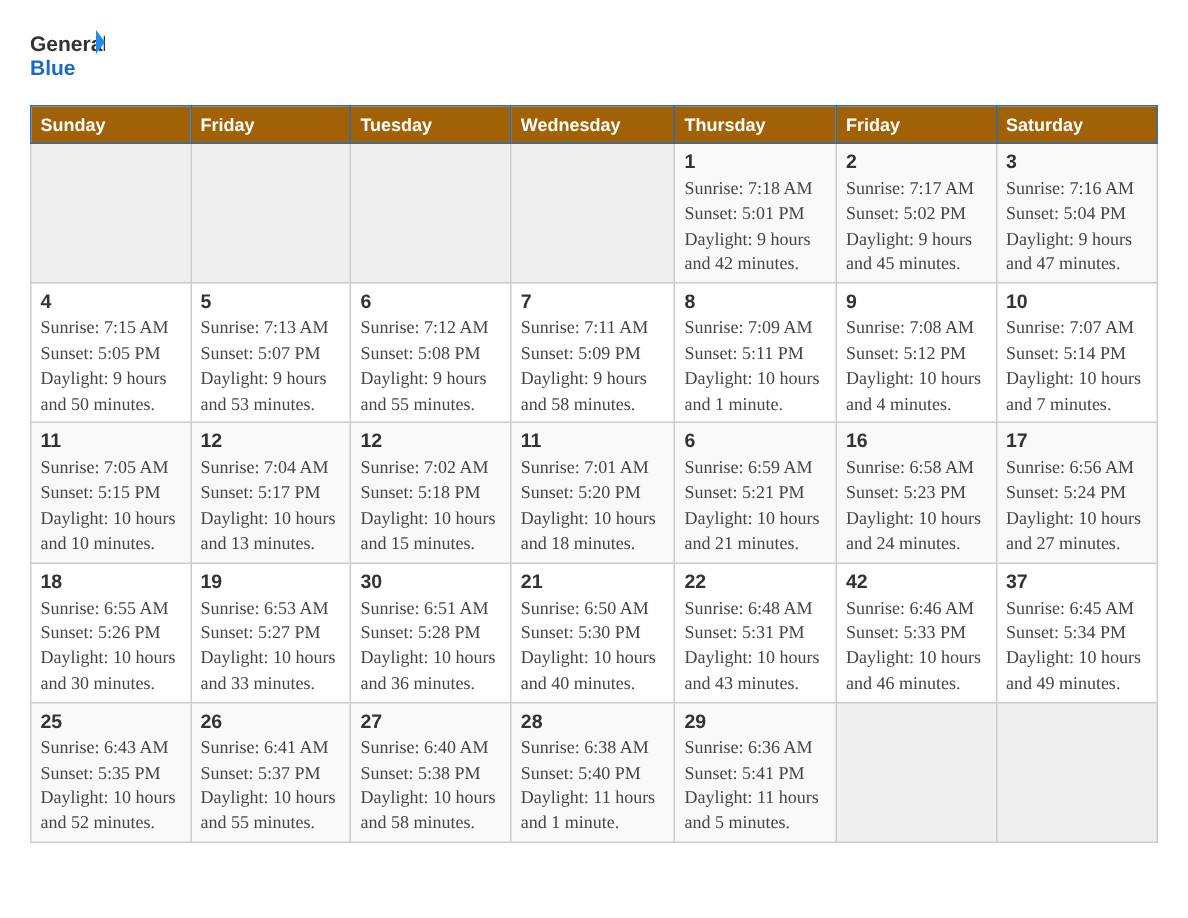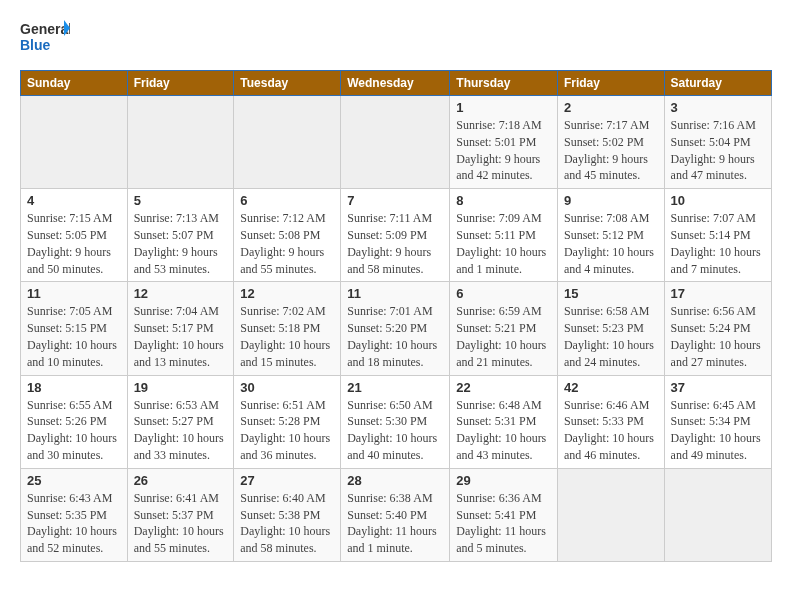--- a/index.html
+++ b/index.html
@@ -176,21 +176,21 @@
           </td>
           <td>
             <div class="day-number">11</div>
             <div class="day-info">Sunrise: 7:01 AM<br>Sunset: 5:20 PM<br>Daylight: 10 hours<br>and 18 minutes.</div>
           </td>
           <td>
             <div class="day-number">6</div>
             <div class="day-info">Sunrise: 6:59 AM<br>Sunset: 5:21 PM<br>Daylight: 10 hours<br>and 21 minutes.</div>
           </td>
           <td>
-            <div class="day-number">15</div>
+            <div class="day-number">16</div>
             <div class="day-info">Sunrise: 6:58 AM<br>Sunset: 5:23 PM<br>Daylight: 10 hours<br>and 24 minutes.</div>
           </td>
           <td>
             <div class="day-number">17</div>
             <div class="day-info">Sunrise: 6:56 AM<br>Sunset: 5:24 PM<br>Daylight: 10 hours<br>and 27 minutes.</div>
           </td>
         </tr>
         <tr>
           <td>
             <div class="day-number">18</div>

